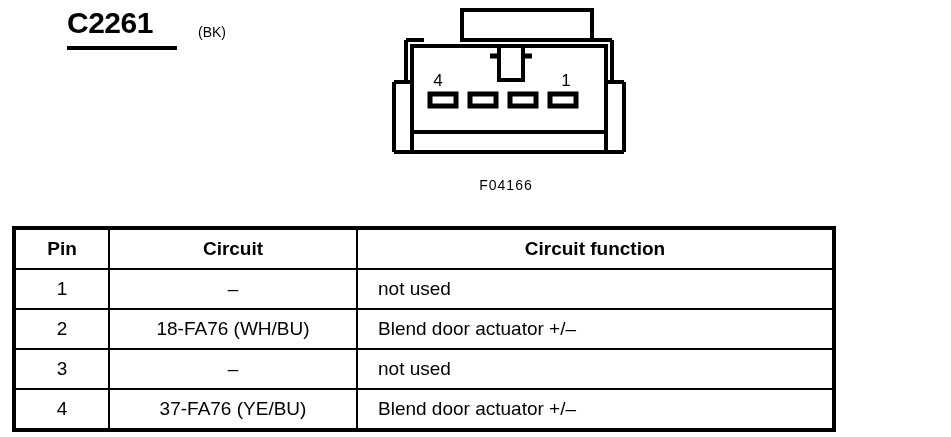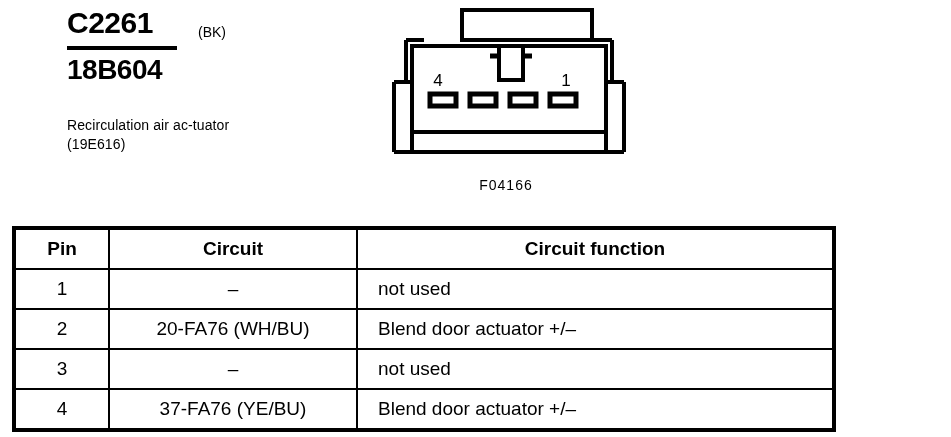--- a/index.html
+++ b/index.html
@@ -131,22 +131,20 @@
 </style>
 </head>
 <body>
 
 <div id="header-block">
   <div id="connector-id-row">
     <span id="connector-id">C2261</span>
     <span id="connector-color">(BK)</span>
     <div id="id-underline"></div>
   </div>
-  <div id="connector-part">18B604</div>
-  <div id="connector-desc">Recirculation air ac-tuator (19E616)</div>
 </div>
 
 <div id="connector-figure">
   <svg width="240" height="170" viewBox="0 0 240 170">
     <g fill="none" stroke="#000" stroke-width="4">
 
       <rect x="76" y="6" width="130" height="30"></rect>
 
       <path d="M 20,36 L 20,78 M 20,36 L 38,36"></path>
 
@@ -189,21 +187,21 @@
     </tr>
   </thead>
   <tbody>
     <tr>
       <td class="cell-pin">1</td>
       <td class="cell-circuit">–</td>
       <td class="cell-function">not used</td>
     </tr>
     <tr>
       <td class="cell-pin">2</td>
-      <td class="cell-circuit">20-FA76 (WH/BU)</td>
+      <td class="cell-circuit">18-FA76 (WH/BU)</td>
       <td class="cell-function">Blend door actuator +/–</td>
     </tr>
     <tr>
       <td class="cell-pin">3</td>
       <td class="cell-circuit">–</td>
       <td class="cell-function">not used</td>
     </tr>
     <tr>
       <td class="cell-pin">4</td>
       <td class="cell-circuit">37-FA76 (YE/BU)</td>

